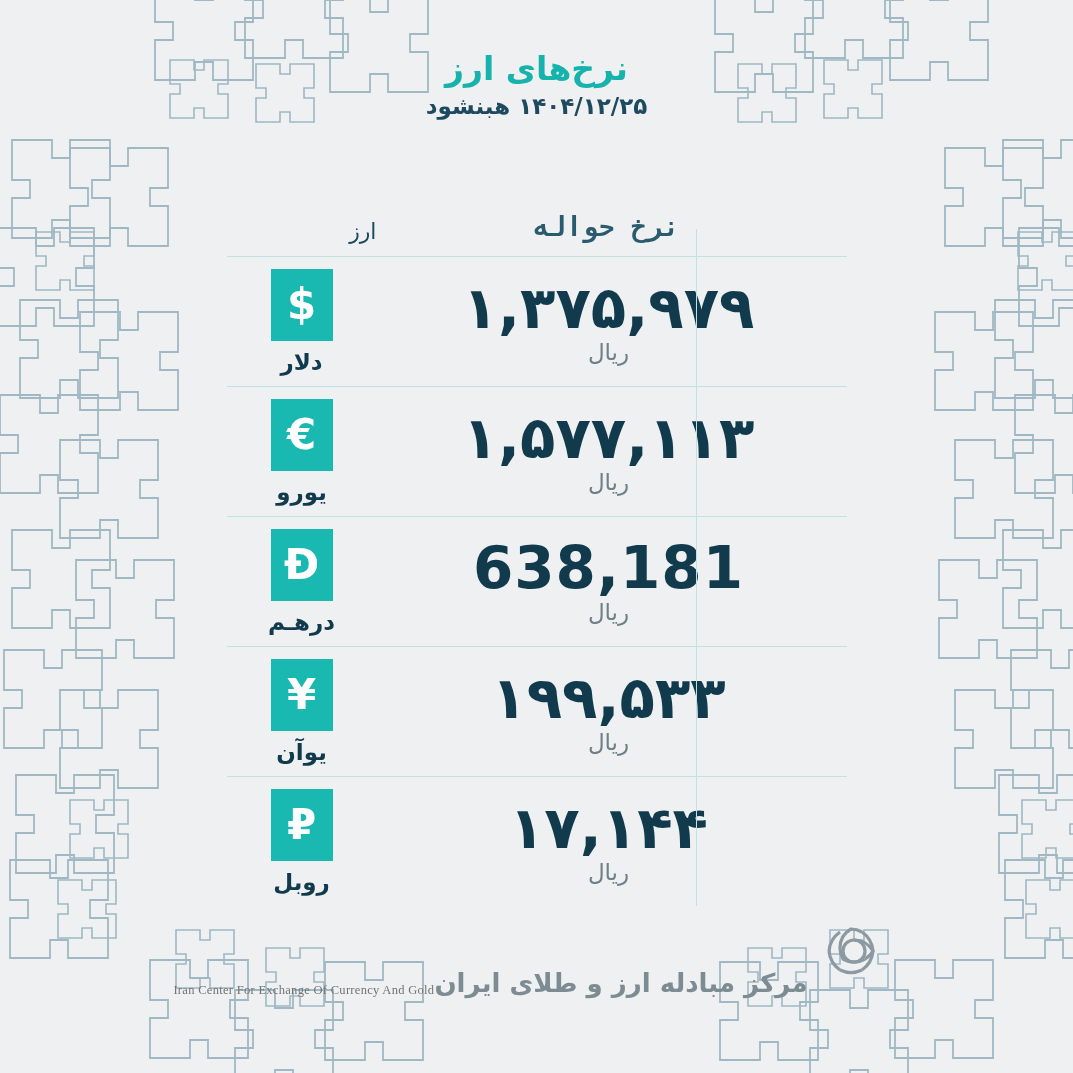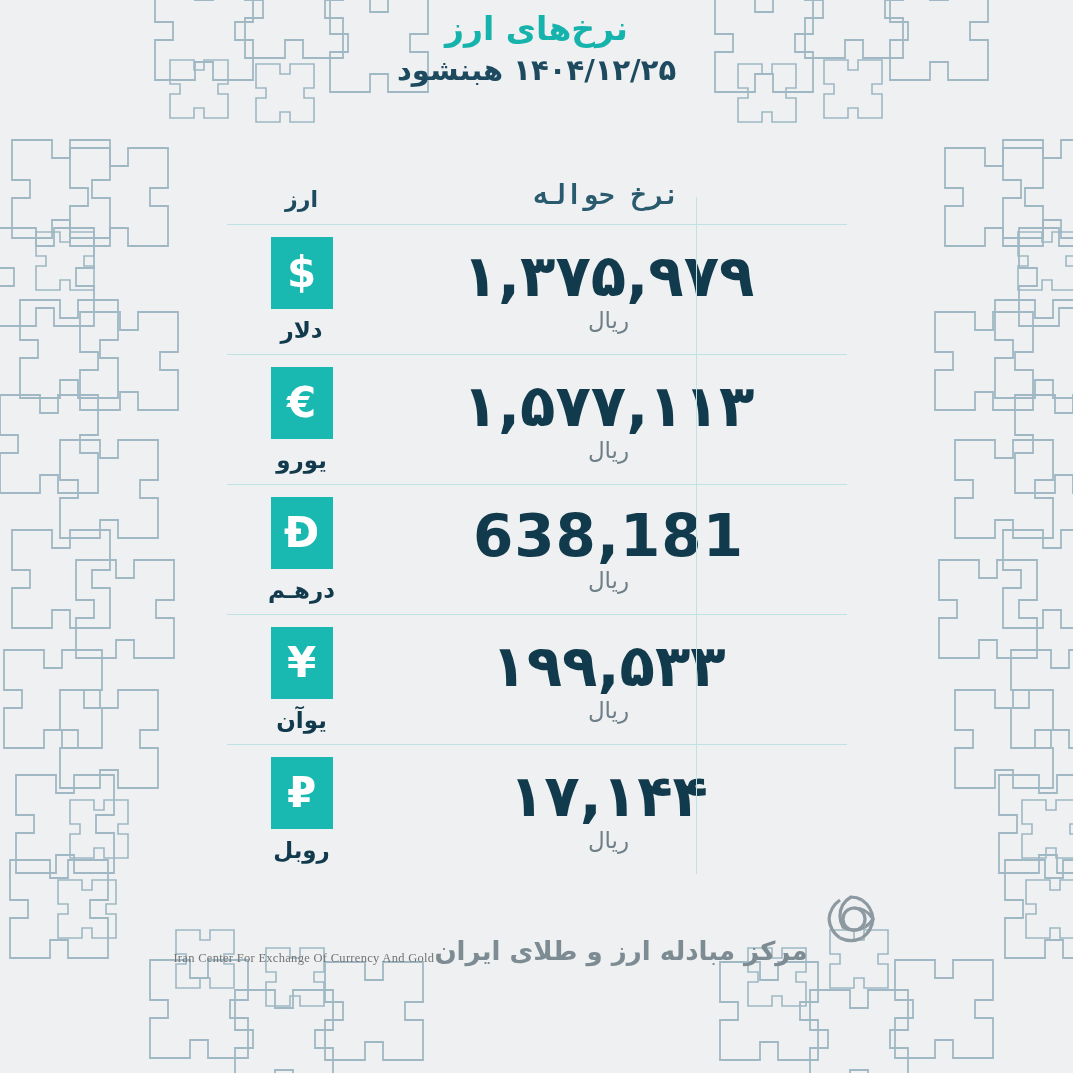--- a/index.html
+++ b/index.html
@@ -28,20 +28,21 @@
 
   
   .sheet {
     position: relative;
     z-index: 2;
     width: 1073px;
     height: 762px;
     display: flex;
     flex-direction: column;
     align-items: center;
+    margin-top: 40px;
   }
 
   .header {
     text-align: center;
     margin-top: 8px;
   }
   .header .title {
     font-size: 33px;
     font-weight: bold;
     color: #16b3ad;
@@ -49,21 +50,21 @@
     line-height: 1.25;
   }
   .header .subtitle {
     font-size: 23px;
     font-weight: bold;
     color: #9aa3a8;
     line-height: 1.4;
     margin-top: 2px;
   }
   .header .date {
-    font-size: 29px;
+    font-size: 23px;
     font-weight: bold;
     color: #1d4a5e;
     margin-top: 4px;
     direction: ltr;
     unicode-bidi: bidi-override;
   }
 
   
   .table {
     margin-top: 92px;
@@ -81,23 +82,22 @@
     flex: 1;
     text-align: center;
     font-size: 27px;
     font-weight: bold;
     color: #2a5a6e;
     padding-right: 10px;
     font-family: Liberation Mono, monospace;
   }
   .th-cur {
     width: 150px;
-    text-align: center;
     font-size: 22px;
-    font-weight: bold;
+    font-weight: normal;
     color: #1d4a5e;
   }
 
   .row {
     display: flex;
     align-items: center;
     border-top: 1px solid #bfe3e2;
     min-height: 130px;
     position: relative;
   }

